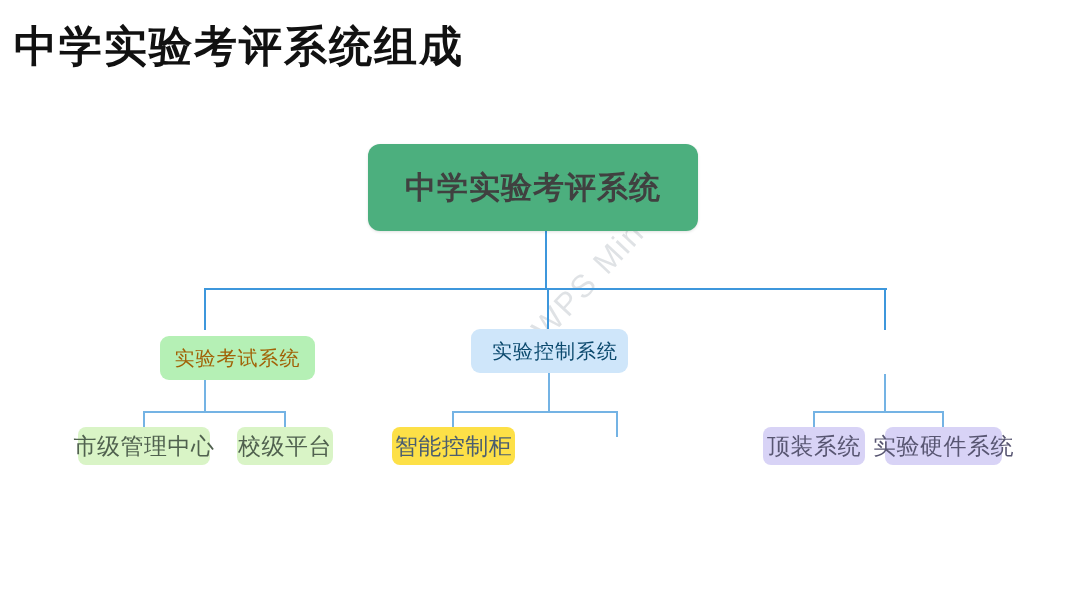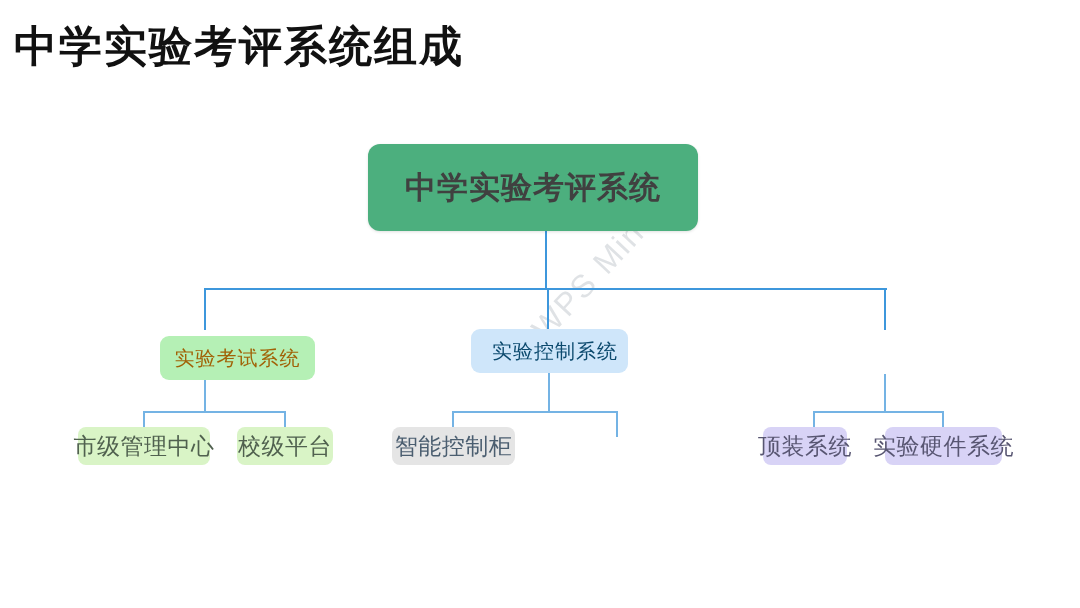--- a/index.html
+++ b/index.html
@@ -67,27 +67,27 @@
   .branch-ctrl  { left: 471px; top: 329px; width: 157px; background: #cfe6fa; color: #0c4a6e; padding-left: 11px; }
   .branch-hw    { left: 808px; top: 330px; width: 153px; background: #e2e2e2; color: #616467; }
   .node-leaf {
     top: 427px;
     height: 38px;
     border-radius: 8px;
     font-size: 23px;
     letter-spacing: 0.5px;
   }
   .leaf-green  { background: #d9f4c6; color: #50614f; }
-  .leaf-blue   { background: #e5e5e5; color: #4b5e70; }
+  .leaf-blue   { background: #fde047; color: #4b5e70; }
   .leaf-purple { background: #d8d3f6; color: #585672; }
   .leaf-1 { left: 78px;  width: 132px; }
   .leaf-2 { left: 237px; width: 96px; font-family: Liberation Serif, serif; }
   .leaf-3 { left: 392px; width: 123px; }
   .leaf-4 { left: 532px; width: 170px; }
-  .leaf-5 { left: 763px; width: 84px; }
+  .leaf-5 { left: 763px; width: 102px; }
   .leaf-6 { left: 885px; width: 117px; }
   .line {
     position: absolute;
     background: #3d97dc;
   }
   .line-light { background: #74b3e4; }
   .vline { width: 2px; }
   .hline { height: 2px; }
   
   .c-root-v   { left: 545px; top: 231px; height: 58px; }

